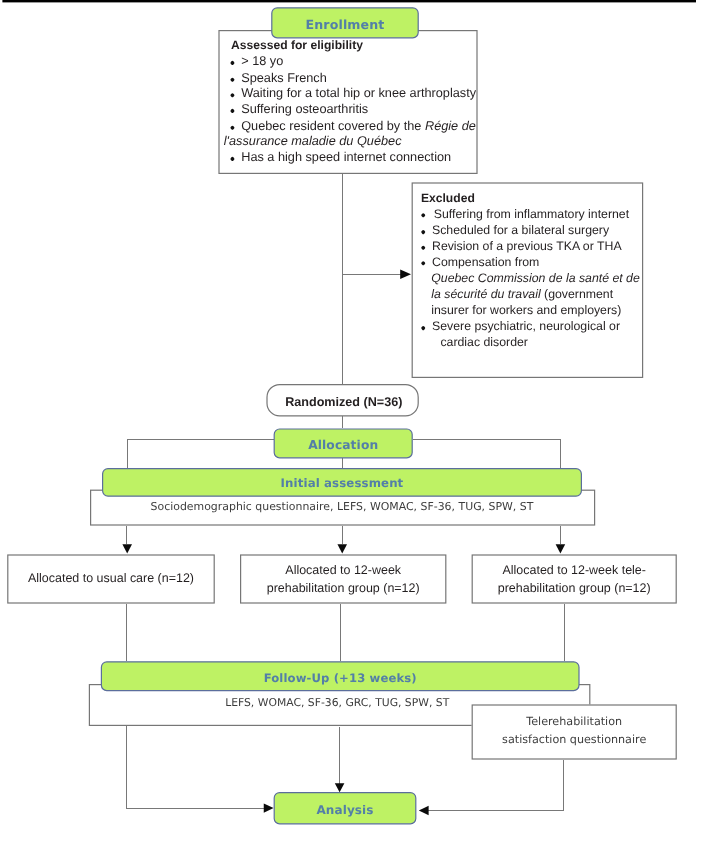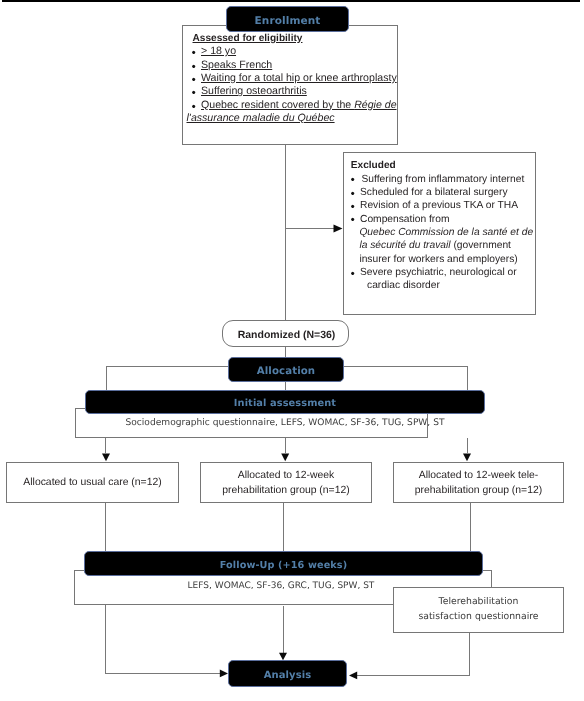--- a/index.html
+++ b/index.html
@@ -3,38 +3,38 @@
 <meta charset="utf-8">
 <title>Study flow diagram</title>
 <style>
   html,body{margin:0;padding:0;background:#fff;}
   body{width:584px;height:701px;font-family:"Liberation Sans",sans-serif;-webkit-font-smoothing:antialiased;text-rendering:geometricPrecision;}
   #stage{position:relative;width:584px;height:701px;overflow:hidden;background:#fff;}
   svg#wires{position:absolute;left:0;top:0;width:584px;height:701px;pointer-events:none;}
 
   .box{position:absolute;box-sizing:border-box;border:1px solid #767676;background:#fff;}
   .banner{position:absolute;z-index:5;box-sizing:border-box;border:1px solid #5b6e9c;border-radius:5px;
-          background:#000000;color:#537fa8;
+          background:#bef264;color:#537fa8;
           font-family:"DejaVu Sans",sans-serif;font-weight:bold;
           display:flex;align-items:center;justify-content:center;letter-spacing:0.1px;padding-top:3px;box-sizing:border-box;}
 
   .serif-body{font-family:"Liberation Sans",sans-serif;color:#231f20;}
   .lato{font-family:"DejaVu Sans",sans-serif;color:#3c3c3c;}
 
   .blist{margin:0;padding:0;}
   .bi{position:relative;white-space:nowrap;}
   .bul{display:inline-block;width:12px;position:relative;}
   .bul:before{content:"";position:absolute;left:2.6px;top:-3.2px;width:3.4px;height:3.4px;border-radius:35%;
               background:#111;transform:rotate(45deg);}
   .bul.wide{width:13.5px;}
   .bi.flush{margin-left:-2.5px;}
   .bi.cont{padding-left:11.4px;}
   .bi.cont2{padding-left:19px;}
 
-  .elig-inner{position:absolute;left:6px;top:6px;width:212px;font-size:10.6px;line-height:13.35px;text-decoration:underline;}
+  .elig-inner{position:absolute;left:6px;top:6px;width:212px;font-size:10.6px;line-height:13.35px;}
   .elig-inner .hdg{font-weight:bold;padding-left:3.5px;font-size:10.1px;}
   .excl-inner{position:absolute;left:4px;top:6.2px;width:188px;font-size:10.25px;line-height:13.35px;}
   .excl-inner .hdg{font-weight:bold;padding-left:2.8px;font-size:10.1px;}
 
   .randomized-text{position:absolute;left:0;top:0;width:127px;height:27px;
       display:flex;align-items:center;justify-content:center;font-size:10.5px;font-weight:bold;}
   .measures-text{position:absolute;left:0;top:0;width:421px;height:30px;
       display:flex;align-items:flex-start;justify-content:center;font-size:9.1px;padding-top:9px;padding-right:3px;box-sizing:border-box;}
   .gt-in{white-space:nowrap;}
   .group-text{position:absolute;left:0;top:0;width:100%;height:100%;
@@ -99,20 +99,21 @@
   <div class="box" style="left:182px;top:25px;width:216px;height:120px;">
     <div class="elig-inner serif-body">
       <div class="hdg">Assessed for eligibility</div>
       <div class="blist">
         <div class="bi"><span class="bul"></span><span class="btx">&gt; 18 yo</span></div>
         <div class="bi"><span class="bul"></span><span class="btx">Speaks French</span></div>
         <div class="bi"><span class="bul"></span><span class="btx">Waiting for a total hip or knee arthroplasty</span></div>
         <div class="bi"><span class="bul"></span><span class="btx">Suffering osteoarthritis</span></div>
         <div class="bi"><span class="bul"></span><span class="btx"><span>Quebec resident covered by the </span><i>Régie de</i></span></div>
         <div class="bi flush"><i>l'assurance maladie du Québec</i></div>
+        <div class="bi"><span class="bul"></span><span class="btx">Has a high speed internet connection</span></div>
       </div>
     </div>
   </div>
 
   <div class="box" style="left:343px;top:152px;width:193px;height:163px;">
     <div class="excl-inner serif-body">
       <div class="hdg">Excluded</div>
       <div class="blist">
         <div class="bi"><span class="bul wide"></span><span class="btx">Suffering from inflammatory internet</span></div>
         <div class="bi"><span class="bul"></span><span class="btx">Scheduled for a bilateral surgery</span></div>
@@ -128,41 +129,41 @@
   </div>
 
   <div class="box" style="left:222px;top:320px;width:127px;height:27px;border-radius:11px;">
     <div class="randomized-text serif-body">Randomized (N=36)</div>
   </div>
 
   <div class="banner" style="left:228px;top:357px;width:116px;height:25px;font-size:10.2px;">Allocation</div>
 
   <div class="banner" style="left:85px;top:390px;width:400px;height:24px;font-size:9.8px;">Initial assessment</div>
 
-  <div class="box" style="left:75px;top:408px;width:353px;height:30px;padding-left:16px;">
+  <div class="box" style="left:75px;top:408px;width:421px;height:30px;padding-left:16px;">
     <div class="measures-text lato">Sociodemographic questionnaire, LEFS, WOMAC, SF-36, TUG, SPW, ST</div>
   </div>
 
   <div class="box" style="left:6px;top:462px;width:173px;height:41px;">
     <div class="group-text serif-body">
         <div class="gt-in"><span>Allocated to usual care (n=12)</span></div>
       </div>
   </div>
   <div class="box" style="left:200px;top:462px;width:172px;height:41px;">
     <div class="group-text serif-body">
         <div class="gt-in"><span>Allocated to 12-week</span><br><span>prehabilitation group (n=12)</span></div>
       </div>
   </div>
   <div class="box" style="left:393px;top:462px;width:171px;height:41px;">
     <div class="group-text serif-body">
         <div class="gt-in"><span>Allocated to 12-week tele-</span><br><span>prehabilitation group (n=12)</span></div>
       </div>
   </div>
 
-  <div class="banner" style="left:84px;top:551px;width:399px;height:25px;font-size:9.7px;">Follow-Up (+16 weeks)</div>
+  <div class="banner" style="left:84px;top:551px;width:399px;height:25px;font-size:9.7px;">Follow-Up (+13 weeks)</div>
 
   <div class="box" style="left:74px;top:570px;width:418px;height:35px;">
     <div class="fmeasures-text lato">LEFS, WOMAC, SF-36, GRC, TUG, SPW, ST</div>
   </div>
 
   <div class="box" style="left:393px;top:587px;width:171px;height:46px;">
     <div class="telerehab-text lato">
         <div class="gt-in"><span>Telerehabilitation</span><br><span>satisfaction questionnaire</span></div>
       </div>
   </div>

